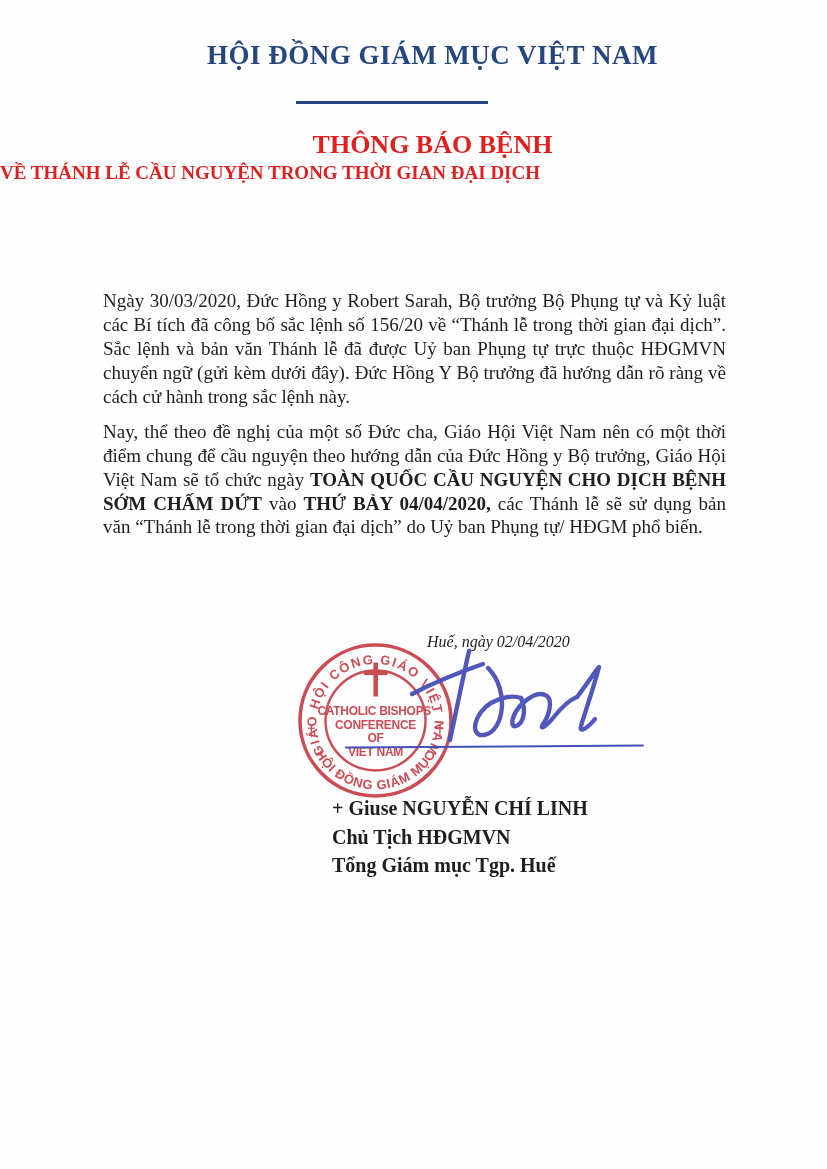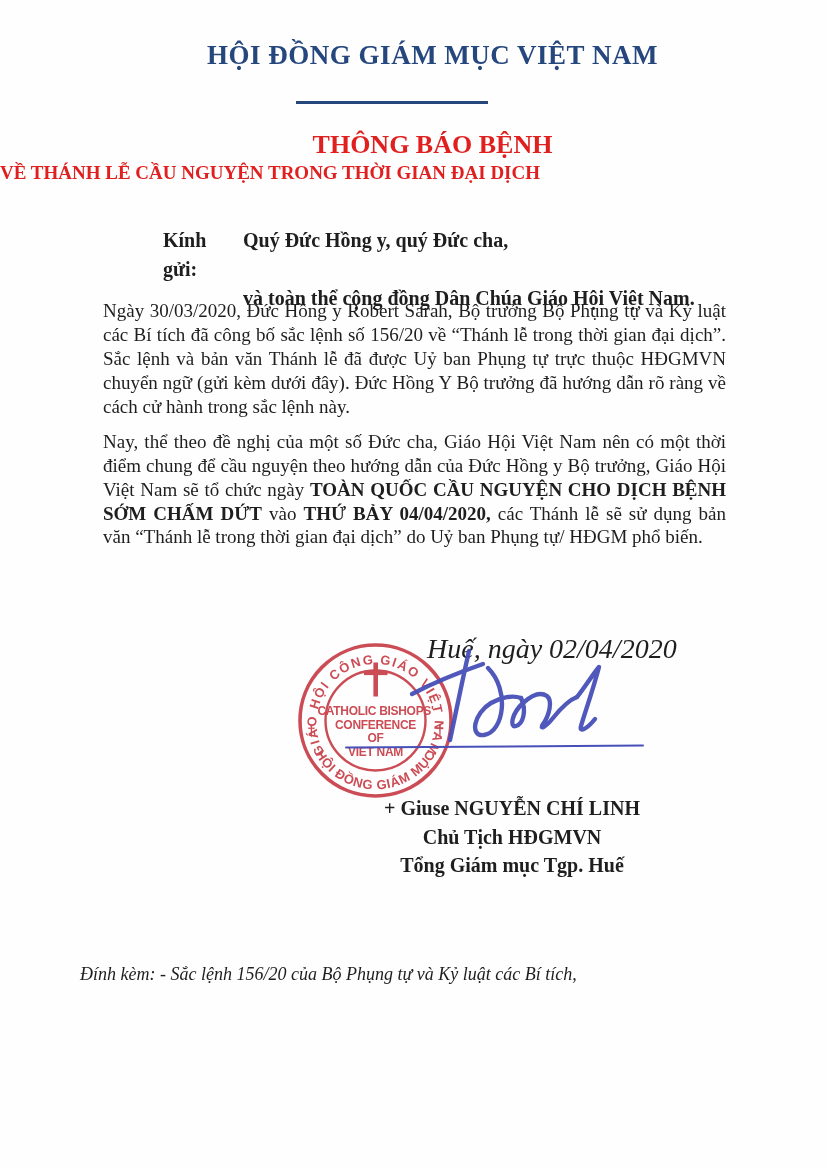--- a/index.html
+++ b/index.html
@@ -29,33 +29,33 @@
   }
   .salutation{
     position:absolute;top:226px;left:163px;width:560px;
     font-size:20px;font-weight:bold;line-height:29px;
   }
   .salutation .sal-line1{display:flex;}
   .salutation .sal-label{width:80px;flex:0 0 80px;}
   .salutation .sal-line2{padding-left:80px;}
   .body-text{
     position:absolute;top:289px;left:103px;width:623px;
-    font-size:19px;line-height:1.26;text-align:justify;margin-top:10px;
+    font-size:19px;line-height:1.26;text-align:justify;
   }
   .body-text p{margin:0 0 11px 0;}
   .body-text .bold{font-weight:bold;}
   .dateline{
     position:absolute;top:633px;left:427px;
-    font-size:28px;font-style:italic;
+    font-size:16px;font-style:italic;
   }
   .seal-svg{position:absolute;top:641px;left:296px;opacity:.92;}
   .sig-svg{position:absolute;top:632px;left:340px;}
   .sign-block{
     position:absolute;top:794px;left:332px;width:360px;
-    text-align:center;font-weight:bold;font-size:20px;line-height:28.5px;
+    text-align:left;font-weight:bold;font-size:20px;line-height:28.5px;
   }
   .attachments{
     position:absolute;top:962px;left:80px;width:560px;
     font-size:18px;font-style:italic;line-height:24px;
   }
   .attachments .att-line2{padding-left:74px;}
   .seal-ring-text{
     font-family:"Liberation Sans","DejaVu Sans",sans-serif;
     font-weight:bold;font-size:13px;letter-spacing:1.6px;fill:#c73d47;
   }
@@ -76,27 +76,20 @@
 <div class="page">
 
   <div class="org-name">HỘI ĐỒNG GIÁM MỤC VIỆT NAM</div>
 
   <div class="separator"></div>
 
   <div class="doc-title">THÔNG BÁO BỆNH</div>
 
   <div class="doc-subtitle">VỀ THÁNH LỄ CẦU NGUYỆN TRONG THỜI GIAN ĐẠI DỊCH</div>
 
-  <div class="salutation">
-    <div class="sal-line1">
-      <span class="sal-label">Kính gửi:</span>
-      <span>Quý Đức Hồng y, quý Đức cha,</span>
-    </div>
-    <div class="sal-line2">và toàn thể cộng đồng Dân Chúa Giáo Hội Việt Nam.</div>
-  </div>
 
   <div class="body-text">
     <p>Ngày 30/03/2020, Đức Hồng y Robert Sarah, Bộ trưởng Bộ Phụng tự và Kỷ luật các Bí tích đã công bố sắc lệnh số 156/20 về “Thánh lễ trong thời gian đại dịch”. Sắc lệnh và bản văn Thánh lễ đã được Uỷ ban Phụng tự trực thuộc HĐGMVN chuyển ngữ (gửi kèm dưới đây). Đức Hồng Y Bộ trưởng đã hướng dẫn rõ ràng về cách cử hành trong sắc lệnh này.</p>
     <p><span>Nay, thể theo đề nghị của một số Đức cha, Giáo Hội Việt Nam nên có một thời điểm chung để cầu nguyện theo hướng dẫn của Đức Hồng y Bộ trưởng, Giáo Hội Việt Nam sẽ tổ chức ngày </span><span class="bold">TOÀN QUỐC CẦU NGUYỆN CHO DỊCH BỆNH SỚM CHẤM DỨT</span><span> vào </span><span class="bold">THỨ BẢY 04/04/2020,</span><span> các Thánh lễ sẽ sử dụng bản văn “Thánh lễ trong thời gian đại dịch” do Uỷ ban Phụng tự/ HĐGM phổ biến.</span></p>
   </div>
 
   <div class="dateline">Huế, ngày 02/04/2020</div>
 
   <svg class="seal-svg" width="160" height="160" viewBox="0 0 160 160">
     <circle cx="79.5" cy="79.5" r="75.5" fill="none" stroke="#c73d47" stroke-width="3.6"></circle>
@@ -136,16 +129,15 @@
     </g>
   </svg>
 
   <div class="sign-block">
     <div>+ Giuse NGUYỄN CHÍ LINH</div>
     <div>Chủ Tịch HĐGMVN</div>
     <div>Tổng Giám mục Tgp. Huế</div>
   </div>
 
   <div class="attachments">
-    <div class="att-line1">Đính kèm: - Sắc lệnh 156/20 của Bộ Phụng tự và Kỷ luật các Bí tích,</div>
   </div>
 
 </div>
 
 </body></html>

